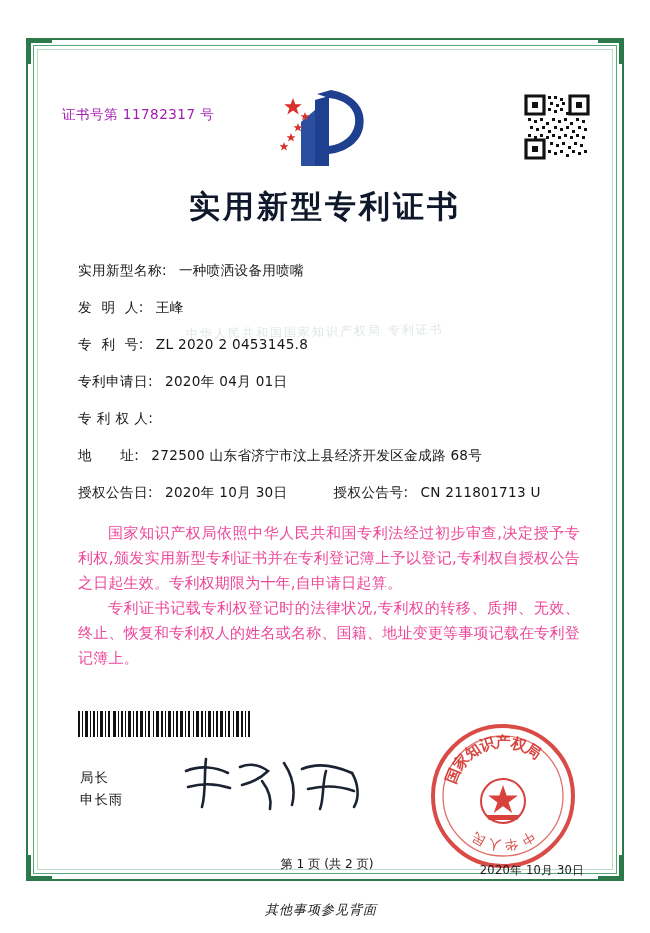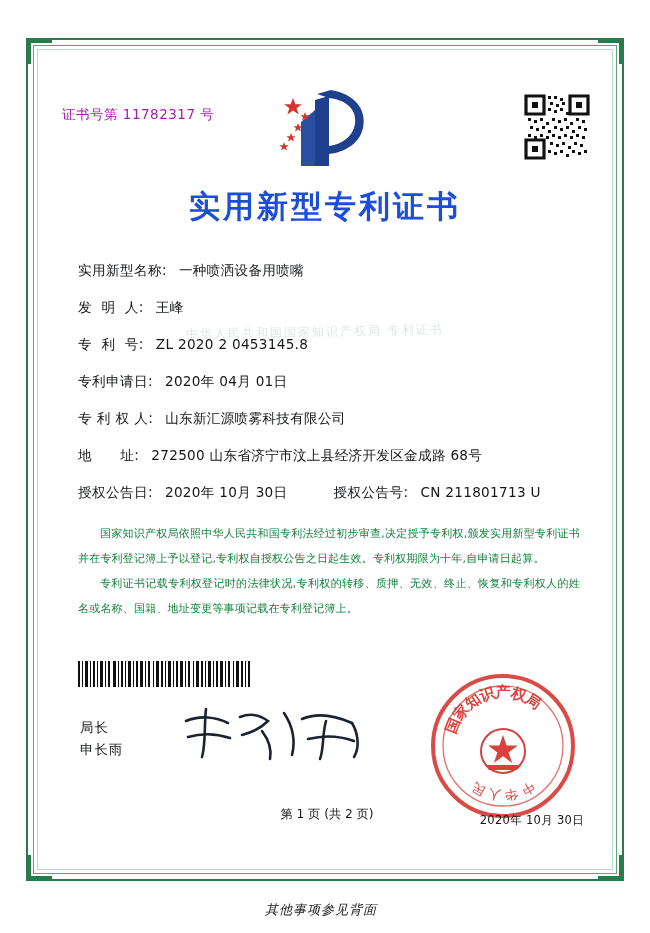--- a/index.html
+++ b/index.html
@@ -82,21 +82,21 @@
     width: 66px; height: 66px;
   }
 
   .title {
     margin-top: 6px;
     text-align: center;
     font-family: "DejaVu Serif", "Liberation Serif", serif;
     font-weight: bold;
     font-size: 31px;
     letter-spacing: 3px;
-    color: #1d4ed8;
+    color: #0f172a;
   }
 
   .fields {
     margin-top: 34px;
     padding-left: 22px;
     text-align: right;
   }
   .field {
     display: flex;
     align-items: baseline;
@@ -118,24 +118,24 @@
     white-space: pre;
     letter-spacing: 0.4px;
   }
   .field .val2 {
     margin-left: 12px;
     letter-spacing: 0.3px;
   }
 
   .para {
     padding: 0 14px 0 22px;
-    font-size: 11px;
+    font-size: 15px;
     line-height: 25px;
     text-align: justify;
-    color: #15803d;
+    color: #ec4899;
     letter-spacing: 0.2px;
   }
   .para p { margin: 0; text-indent: 2em; }
 
   
   .sig-area {
     position: relative;
     margin-top: 40px;
     height: 150px;
   }
@@ -318,21 +318,20 @@
       <div class="field">
         <span class="lbl">专  利  号:</span>
         <span class="val">ZL 2020 2 0453145.8</span>
       </div>
       <div class="field">
         <span class="lbl">专利申请日:</span>
         <span class="val">2020年 04月 01日</span>
       </div>
       <div class="field">
         <span class="lbl">专 利 权 人:</span>
-        <span class="val">山东新汇源喷雾科技有限公司</span>
       </div>
       <div class="field">
         <span class="lbl">地      址:</span>
         <span class="val">272500 山东省济宁市汶上县经济开发区金成路 68号</span>
       </div>
       <div class="field">
         <span class="lbl">授权公告日:</span>
         <span class="val">2020年 10月 30日</span>
         <span class="lbl2">授权公告号:</span>
         <span class="val2">CN 211801713 U</span>

